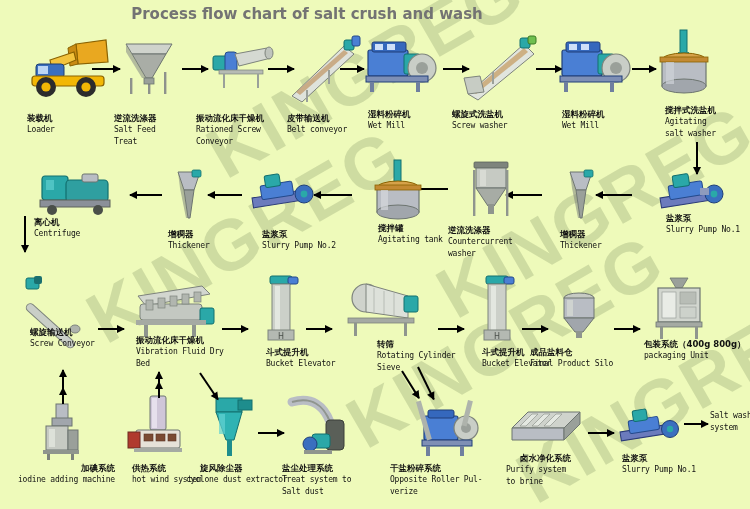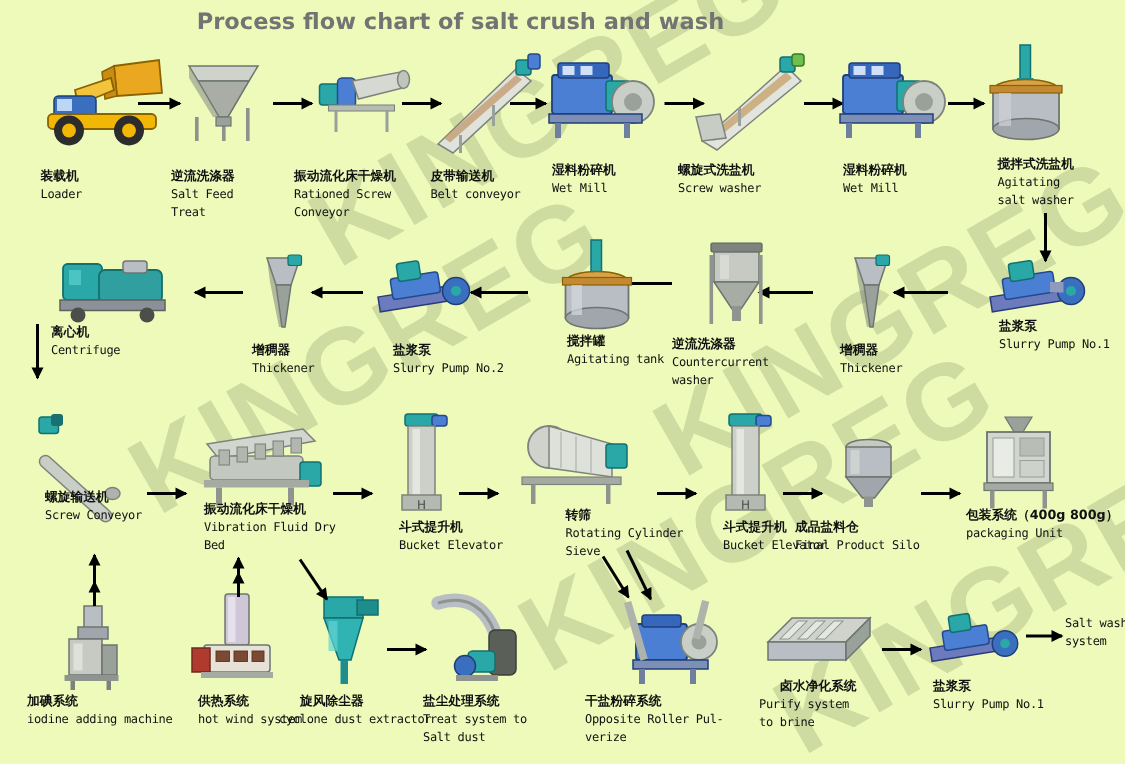--- a/index.html
+++ b/index.html
@@ -457,21 +457,21 @@
       <rect x="14" y="14" width="20" height="8" fill="#a1a6ac" stroke="#6d7570" stroke-width="1"></rect>
       <rect x="8" y="22" width="22" height="24" fill="#c6cac3" stroke="#6d7570" stroke-width="1"></rect>
       <rect x="30" y="26" width="10" height="20" fill="#9aa09a" stroke="#6d7570" stroke-width="1"></rect>
       <rect x="11" y="25" width="6" height="18" fill="#e2e6df" opacity=".8"></rect>
       <rect x="5" y="46" width="36" height="4" fill="#8f958e"></rect>
       <rect x="9" y="50" width="3" height="6" fill="#7d837c"></rect>
       <rect x="33" y="50" width="3" height="6" fill="#7d837c"></rect>
     </svg>
   </div>
   <div class="cap" style="left:18px;top:462px">
-    <span class="cn" style="text-align:left;display:block;">加碘系统</span>
+    <span class="cn" style="text-align:right;display:block;">加碘系统</span>
     <span class="en">iodine adding machine</span>
   </div>
   <div class="arrU" style="left:62px;top:388px;height:16px"></div>
 
   <div class="node eq" style="left:128px;top:396px">
     <svg width="58" height="62" viewBox="0 0 58 62">
       <rect x="22" y="0" width="16" height="34" rx="2" fill="#cfc6d8" stroke="#6d7570" stroke-width="1"></rect>
       <rect x="24" y="2" width="5" height="30" fill="#e6e0ec"></rect>
       <rect x="8" y="34" width="44" height="18" rx="2" fill="#e6e2d8" stroke="#6d7570" stroke-width="1"></rect>
       <rect x="0" y="36" width="12" height="16" fill="#b03a2e" stroke="#6d2b22" stroke-width="1"></rect>

